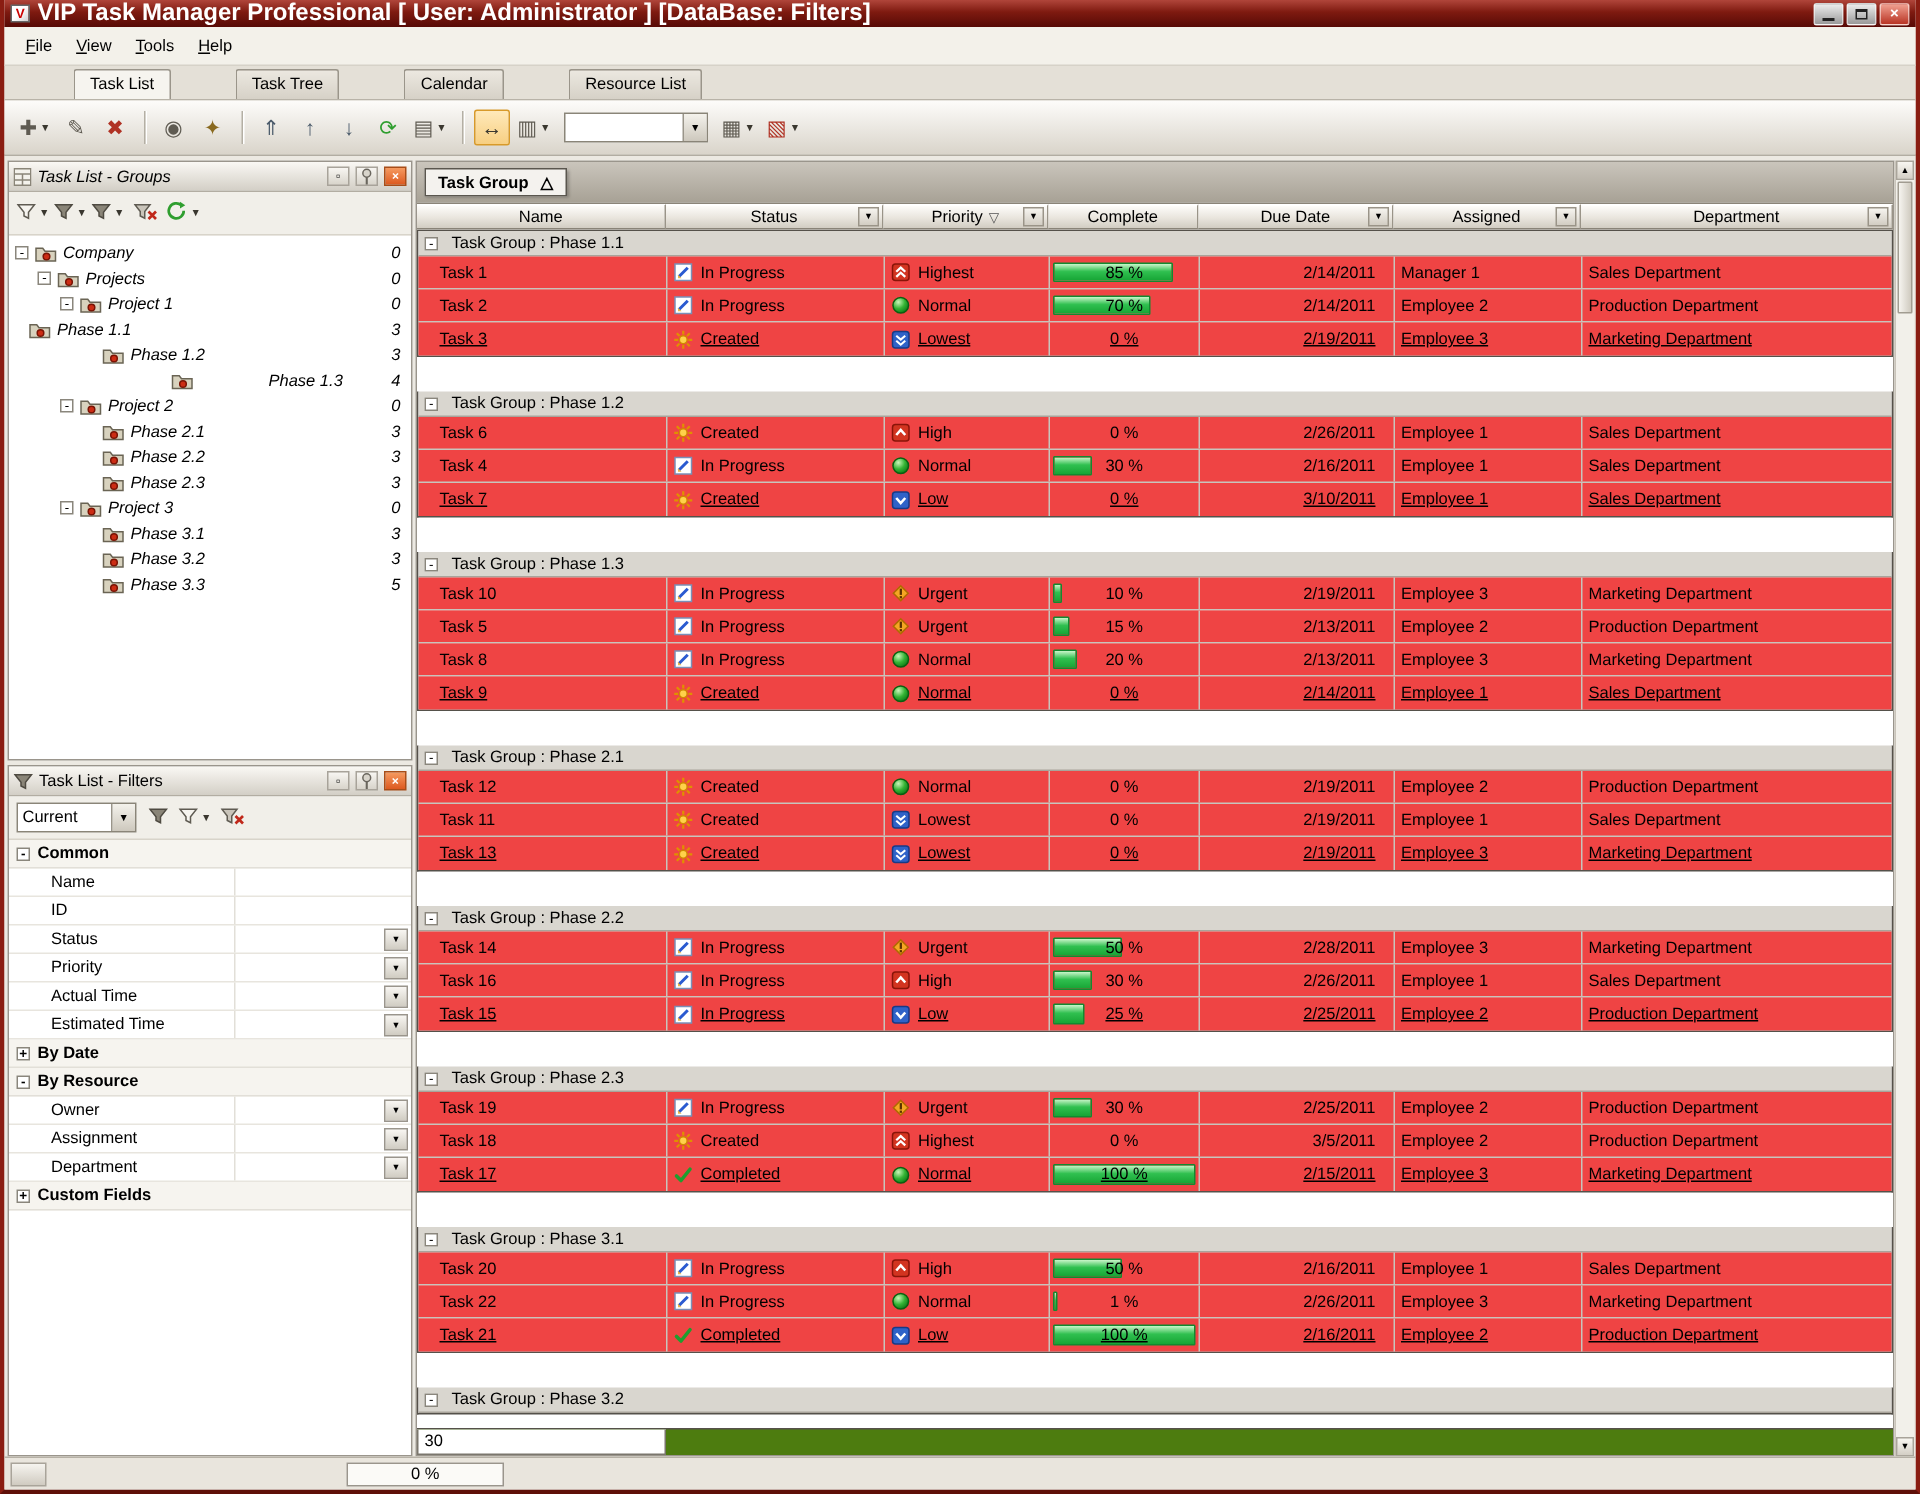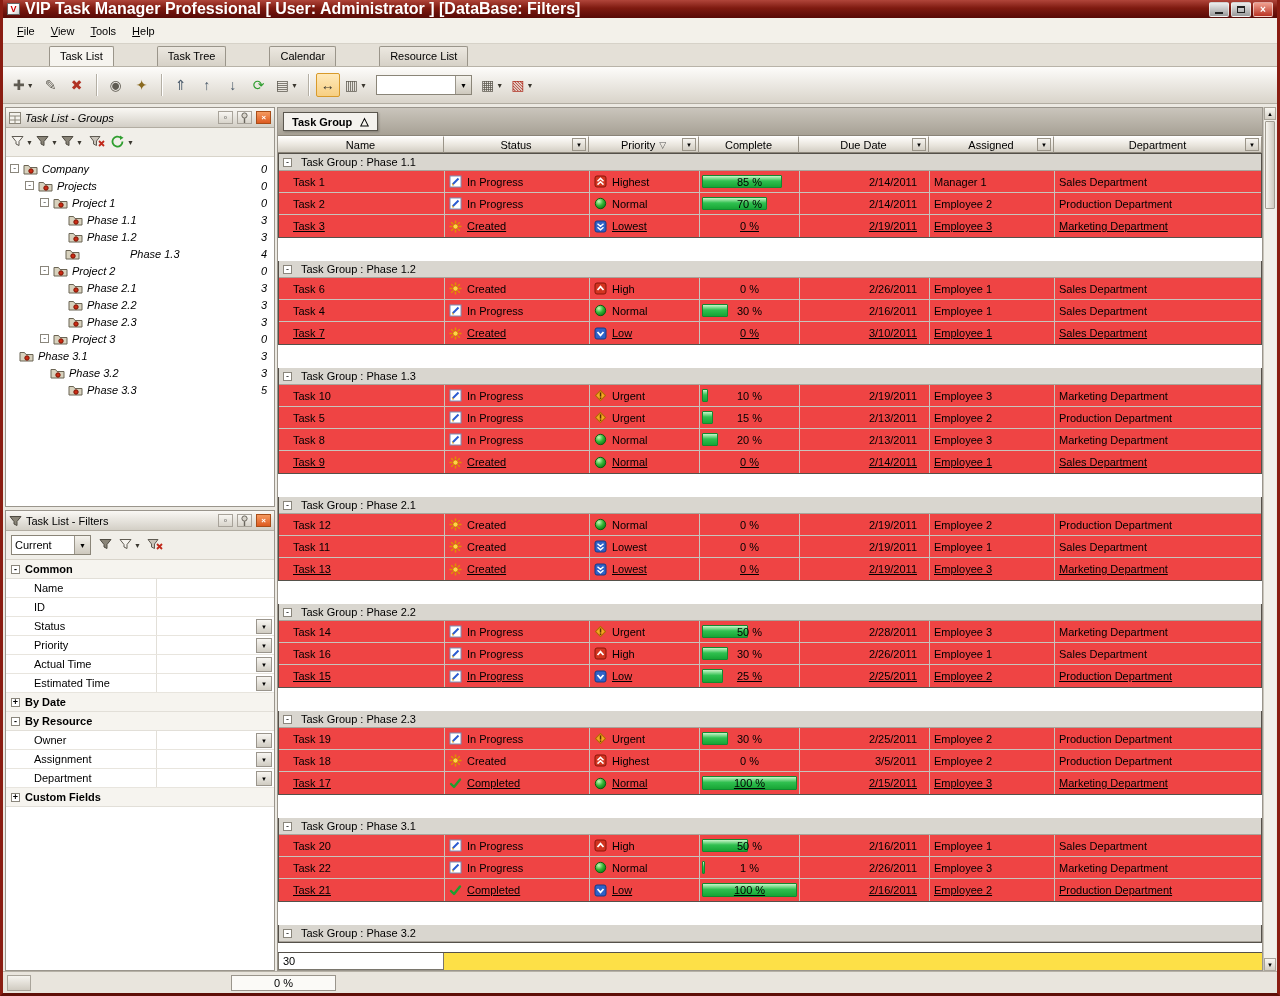--- a/index.html
+++ b/index.html
@@ -77,21 +77,21 @@
   .trow{height:22px;display:grid;grid-template-columns:var(--cols);border-bottom:1px solid #c8c4bc;background:#ef4444;}
   .trow:last-child{border-bottom:none;text-decoration:underline;}
   .tcell{display:flex;align-items:center;padding:0 4px;border-right:1px solid #c8c4bc;overflow:hidden;white-space:nowrap;gap:5px;}
   .tcell.name{padding-left:14px;}
   .tcell.date{justify-content:flex-end;padding-right:12px;}
   .tcell.dept{border-right:none;}
   .tcell.complete{position:relative;justify-content:center;padding:0;}
   .st-icon{display:inline-flex;flex:0 0 auto;}
   .cbar{position:absolute;left:2px;top:4px;bottom:4px;background:linear-gradient(180deg,#c9f5c9,#30c050 45%,#17a535);border:1px solid #128a30;border-radius:1px;}
   .cpct{position:relative;z-index:1;}
-  .editrow{height:18px;border-top:1px solid #55514a;display:flex;background:#fde047;flex:0 0 auto;}
+  .editrow{height:18px;border-top:1px solid #55514a;display:flex;background:#4d7c0f;flex:0 0 auto;}
   .editcell{width:166px;border:1px solid #7a766d;border-top:none;background:#fff;padding:1px 4px;display:flex;align-items:center;}
   
   .vscroll{width:13px;background:#f2f0ea;border-left:1px solid #c9c4ba;display:flex;flex-direction:column;margin-right:1px;}
   .varrow{height:13px;background:linear-gradient(#f8f6f1,#d4cfc5);border:1px solid #a9a49a;font-size:6px;display:flex;align-items:center;justify-content:center;}
   .vthumb{height:88px;margin:1px;background:linear-gradient(90deg,#f6f4ef,#cfcabf);border:1px solid #a19c91;border-radius:1px;}
   .vspacer{flex:1;}
   
   .statusbar{position:absolute;left:0;right:0;bottom:0;height:22px;background:#e9e5dd;border-top:1px solid #b6b1a6;display:flex;align-items:center;}
   .sb-icon{width:24px;height:16px;margin-left:4px;border:1px solid #a9a49a;background:linear-gradient(#f6f4ef,#d0cbc1);}
   .sb-progress{position:absolute;left:228px;width:105px;height:16px;border:1px solid #9a958c;background:#fbfaf7;display:flex;align-items:center;justify-content:center;}
@@ -269,21 +269,21 @@
               <span class="expander">-</span>
               <span class="tree-folder">
                 <svg width="15" height="12">
                   <path d="M1 2.5 h4.5 l1.5 2 h7 v6.5 h-13 z" fill="#d8d2be" stroke="#6a6454"></path>
                   <circle cx="8" cy="8" r="2.2" fill="#cc2c14" stroke="#7a1405"></circle>
                 </svg>
               </span>
               <span class="tree-label">Project 1</span>
               <span class="tree-count">0</span>
             </div>
-            <div class="tree-row" style="padding-left: 49px;">
+            <div class="tree-row" style="">
               <span class="expander-spacer"></span>
               <span class="tree-folder">
                 <svg width="15" height="12">
                   <path d="M1 2.5 h4.5 l1.5 2 h7 v6.5 h-13 z" fill="#d8d2be" stroke="#6a6454"></path>
                   <circle cx="8" cy="8" r="2.2" fill="#cc2c14" stroke="#7a1405"></circle>
                 </svg>
               </span>
               <span class="tree-label">Phase 1.1</span>
               <span class="tree-count">3</span>
             </div>
@@ -291,21 +291,21 @@
               <span class="expander-spacer"></span>
               <span class="tree-folder">
                 <svg width="15" height="12">
                   <path d="M1 2.5 h4.5 l1.5 2 h7 v6.5 h-13 z" fill="#d8d2be" stroke="#6a6454"></path>
                   <circle cx="8" cy="8" r="2.2" fill="#cc2c14" stroke="#7a1405"></circle>
                 </svg>
               </span>
               <span class="tree-label">Phase 1.2</span>
               <span class="tree-count">3</span>
             </div>
-            <div class="tree-row" style=" gap: 46px;">
+            <div class="tree-row" style="padding-left: 49px; gap: 46px;">
               <span class="expander-spacer"></span>
               <span class="tree-folder">
                 <svg width="15" height="12">
                   <path d="M1 2.5 h4.5 l1.5 2 h7 v6.5 h-13 z" fill="#d8d2be" stroke="#6a6454"></path>
                   <circle cx="8" cy="8" r="2.2" fill="#cc2c14" stroke="#7a1405"></circle>
                 </svg>
               </span>
               <span class="tree-label">Phase 1.3</span>
               <span class="tree-count">4</span>
             </div>
@@ -357,32 +357,32 @@
               <span class="expander">-</span>
               <span class="tree-folder">
                 <svg width="15" height="12">
                   <path d="M1 2.5 h4.5 l1.5 2 h7 v6.5 h-13 z" fill="#d8d2be" stroke="#6a6454"></path>
                   <circle cx="8" cy="8" r="2.2" fill="#cc2c14" stroke="#7a1405"></circle>
                 </svg>
               </span>
               <span class="tree-label">Project 3</span>
               <span class="tree-count">0</span>
             </div>
-            <div class="tree-row" style="">
+            <div class="tree-row" style="padding-left: 49px;">
               <span class="expander-spacer"></span>
               <span class="tree-folder">
                 <svg width="15" height="12">
                   <path d="M1 2.5 h4.5 l1.5 2 h7 v6.5 h-13 z" fill="#d8d2be" stroke="#6a6454"></path>
                   <circle cx="8" cy="8" r="2.2" fill="#cc2c14" stroke="#7a1405"></circle>
                 </svg>
               </span>
               <span class="tree-label">Phase 3.1</span>
               <span class="tree-count">3</span>
             </div>
-            <div class="tree-row" style="padding-left: 31px;">
+            <div class="tree-row" style="padding-left: 49px;">
               <span class="expander-spacer"></span>
               <span class="tree-folder">
                 <svg width="15" height="12">
                   <path d="M1 2.5 h4.5 l1.5 2 h7 v6.5 h-13 z" fill="#d8d2be" stroke="#6a6454"></path>
                   <circle cx="8" cy="8" r="2.2" fill="#cc2c14" stroke="#7a1405"></circle>
                 </svg>
               </span>
               <span class="tree-label">Phase 3.2</span>
               <span class="tree-count">3</span>
             </div>

